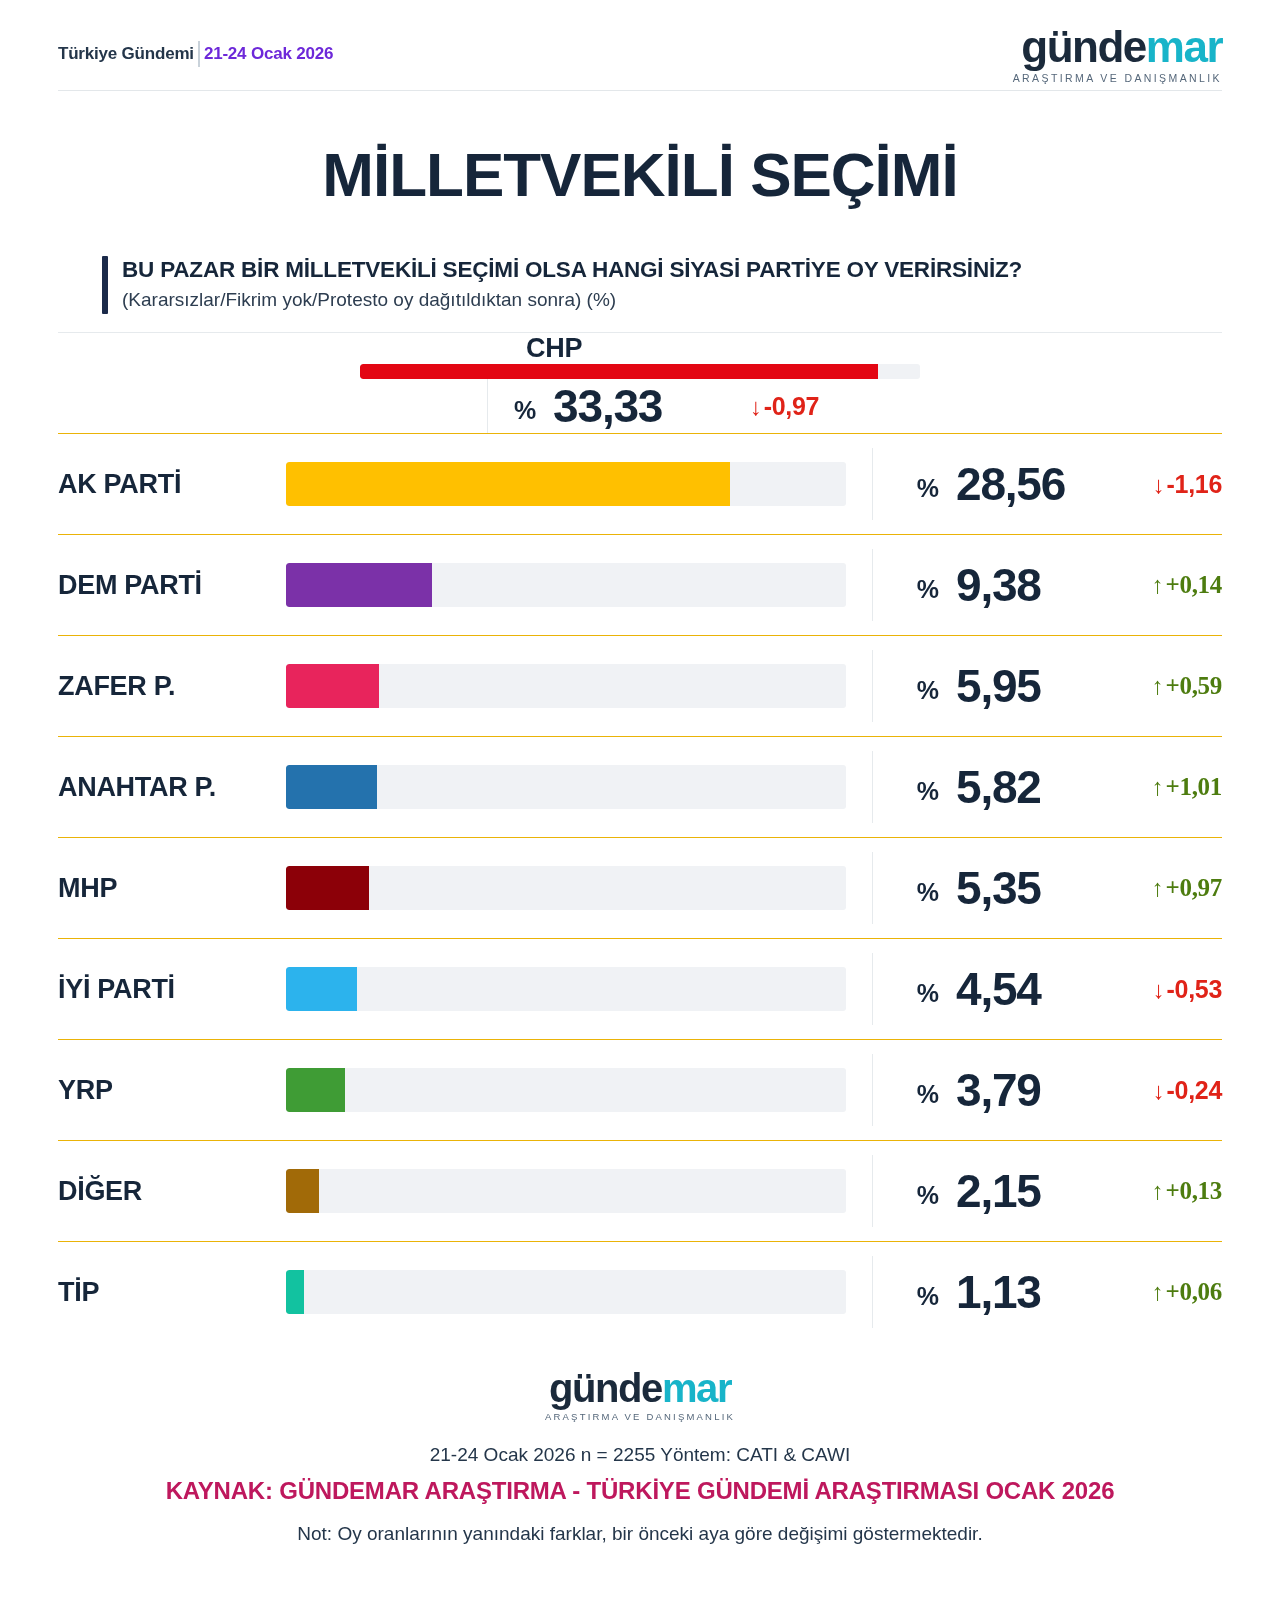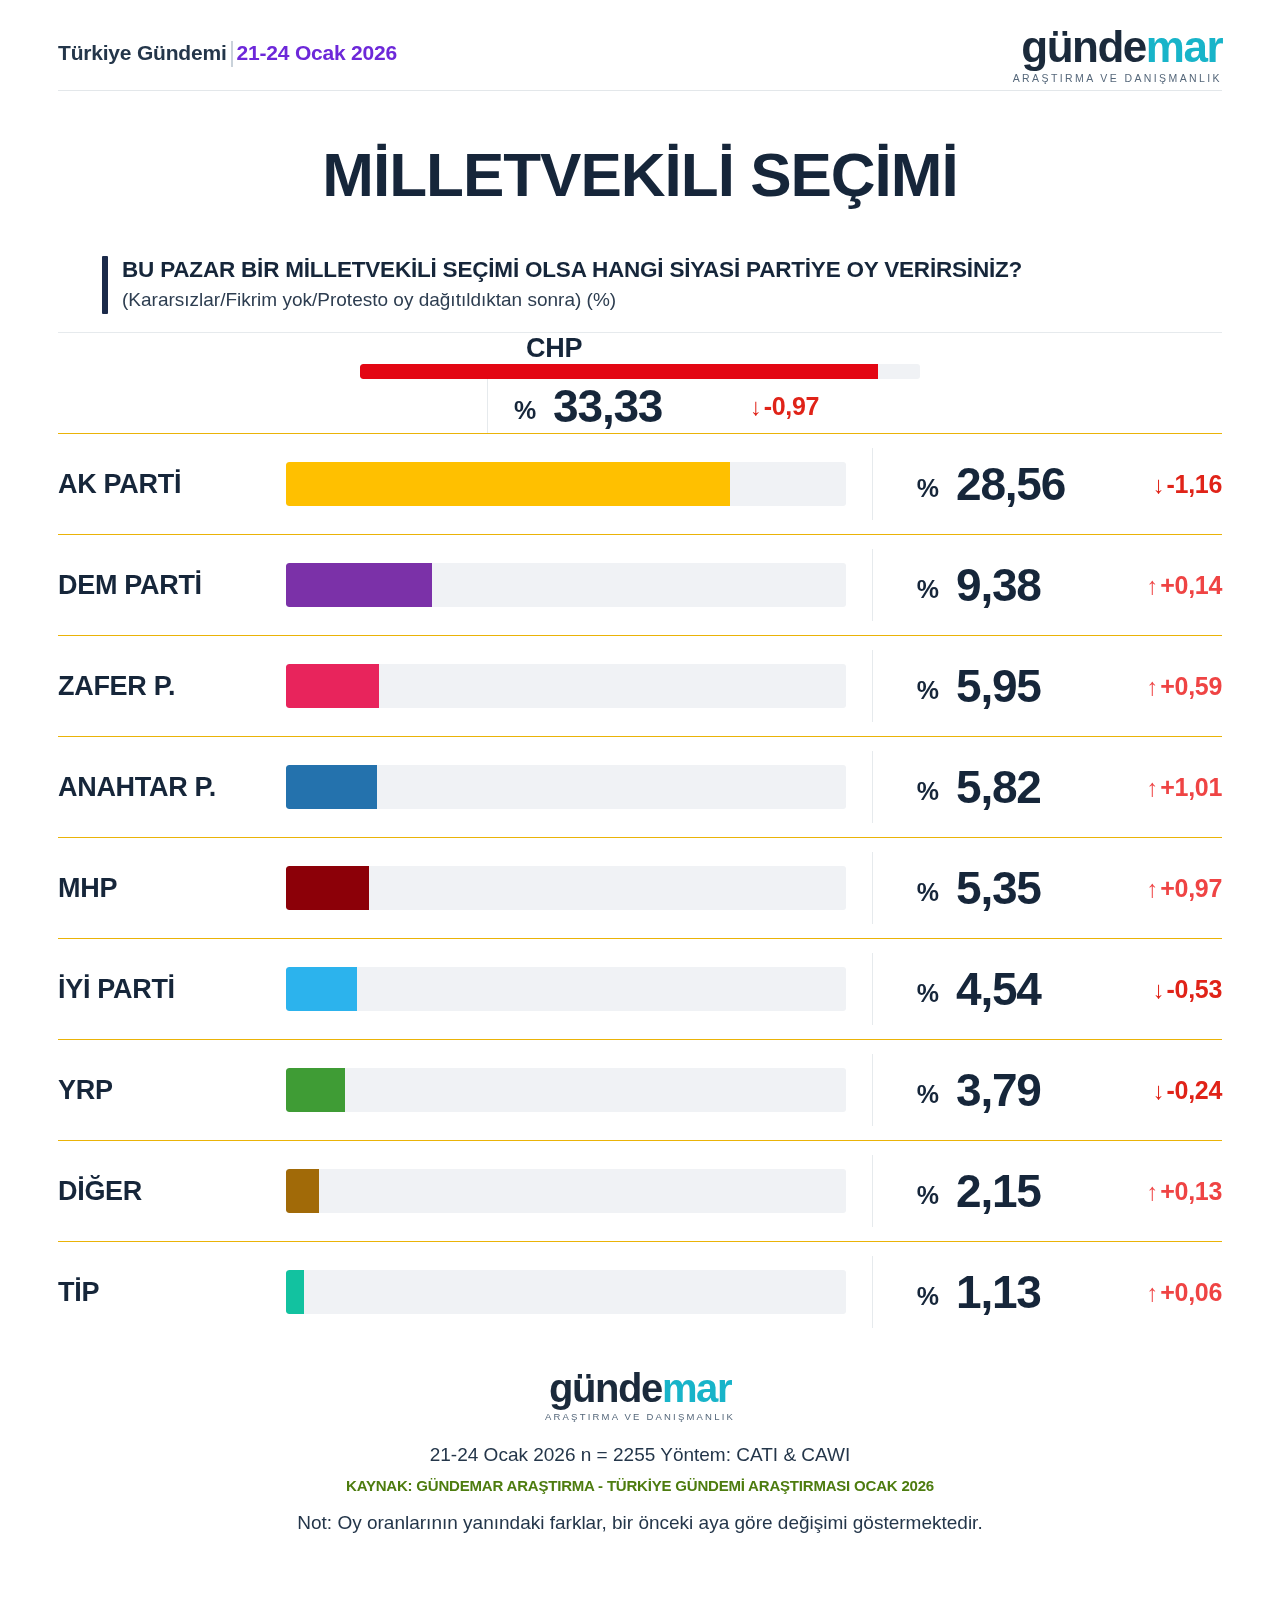--- a/index.html
+++ b/index.html
@@ -21,22 +21,23 @@
   
   .topbar {
     display: flex;
     align-items: center;
     justify-content: space-between;
     height: 90px;
     padding-top: 18px;
   }
   .topbar-left {
     display: flex;
+    align-items: center;
     gap: 4px;
-    font-size: 21px;
+    font-size: 17px;
     font-weight: bold;
     color: #24364a;
     letter-spacing: -0.2px;
   }
   .topbar-left .divider {
     display: inline-block;
     width: 2px;
     height: 26px;
     background: #c9d2da;
   }
@@ -164,21 +165,21 @@
   .delta {
     font-size: 25px;
     font-weight: bold;
     min-width: 118px;
     text-align: right;
     letter-spacing: -0.3px;
     white-space: nowrap;
   }
   .delta .arrow { font-size: 24px; margin-right: 2px; }
   .delta.down { color: #e02318; }
-  .delta.up { color: #ef4444; }
+  .delta.up { color: #4d7c0f; font-family: Liberation Serif, serif; }
 
   
   .footer {
     margin-top: 26px;
     text-align: center;
   }
   .footer .logo-f .word {
     font-size: 40px;
     font-weight: bold;
     letter-spacing: -1.4px;
@@ -192,23 +193,23 @@
     color: #55677a;
     margin-top: 3px;
   }
   .footer .line1 {
     margin-top: 22px;
     font-size: 19px;
     color: #24364a;
   }
   .footer .line2 {
     margin-top: 11px;
-    font-size: 15px;
-    font-weight: bold;
-    color: #4d7c0f;
+    font-size: 24px;
+    font-weight: bold;
+    color: #be185d;
     letter-spacing: -0.2px;
   }
   .footer .line3 {
     margin-top: 18px;
     font-size: 19px;
     color: #24364a;
   }
 </style>
 </head>
 <body>

